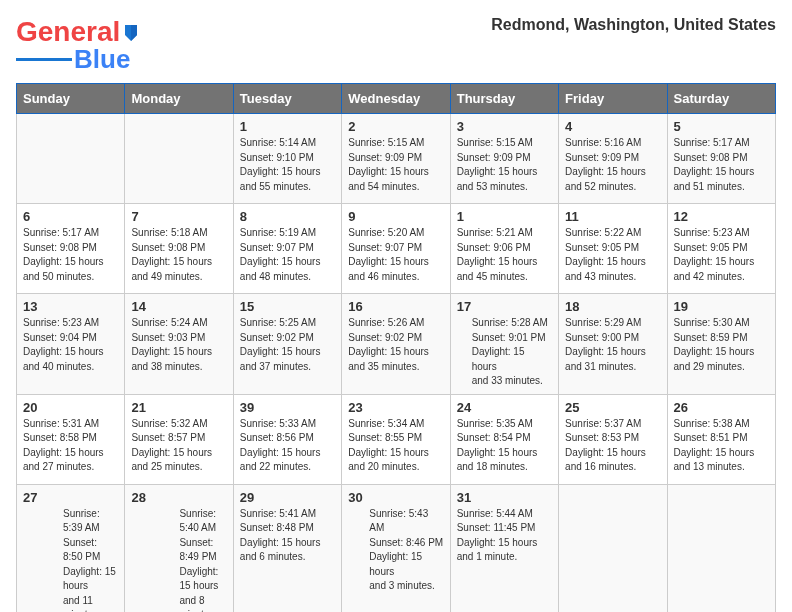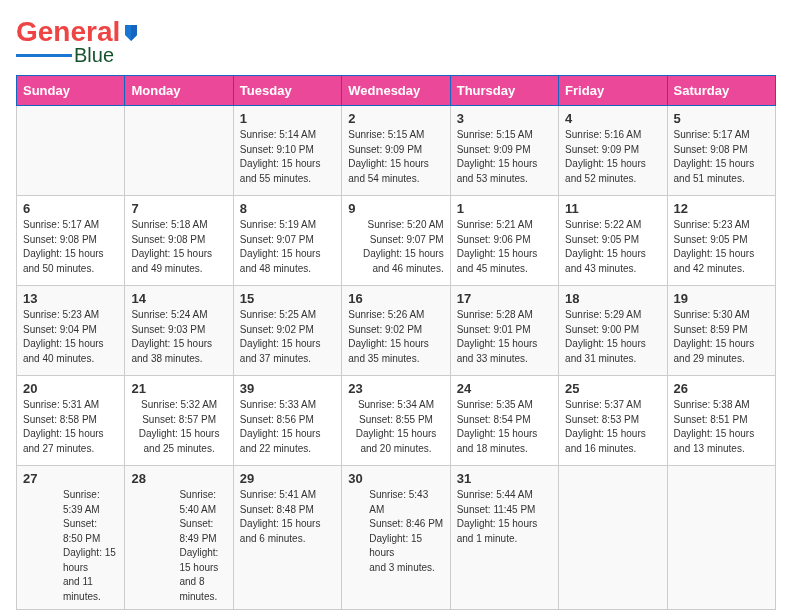--- a/index.html
+++ b/index.html
@@ -34,21 +34,21 @@
       font-size: 16px;
       font-weight: bold;
       color: #333;
     }
     table {
       width: 100%;
       border-collapse: collapse;
       table-layout: fixed;
     }
     thead tr {
-      background: #ec4899;
+      background: #737373;
       color: #fff;
     }
     thead th {
       padding: 7px 6px;
       font-size: 13px;
       font-weight: bold;
       text-align: left;
       border: 1px solid #1565C0;
     }
     tbody tr {
@@ -91,24 +91,25 @@
   <div class="logo">
     <div class="logo-top-row">
       <span class="logo-general" style="font-size:28px;font-weight:bold;color:#ef4444;">General</span>
       <svg width="18" height="22" viewBox="0 0 18 22" style="margin-left:2px;">
         <polygon points="3,4 15,4 15,14 9,20 3,14" fill="#1976D2"></polygon>
         <polygon points="9,4 15,4 15,14 9,20" fill="#1565C0"></polygon>
       </svg>
     </div>
     <div style="display:flex;align-items:center;margin-top:-4px;">
       <div style="width:56px;height:3px;background:#1976D2;margin-right:2px;"></div>
-      <span style="font-size:20px;font-weight:normal;color:#14532d;">Blue</span>
+      <span style="font-size:26px;font-weight:bold;color:#3b82f6;">Blue</span>
     </div>
   </div>
   <div class="title-area">
+    <div class="subtitle">Redmond, Washington, United States</div>
   </div>
 </div>
 
 <table>
   <thead>
     <tr>
     <th>Sunday</th>
         <th>Monday</th>
         <th>Tuesday</th>
         <th>Wednesday</th>
@@ -174,21 +175,21 @@
         </td>
         <td>
           <span class="day-num">8</span>
           <div class="day-info" style="white-space: pre-line;">Sunrise: 5:19 AM
 Sunset: 9:07 PM
 Daylight: 15 hours
 and 48 minutes.</div>
         </td>
         <td>
           <span class="day-num">9</span>
-          <div class="day-info" style="white-space: pre-line; text-align: right;">Sunrise: 5:20 AM
+          <div class="day-info" style="white-space: pre-line;">Sunrise: 5:20 AM
 Sunset: 9:07 PM
 Daylight: 15 hours
 and 46 minutes.</div>
         </td>
         <td>
           <span class="day-num">1</span>
           <div class="day-info" style="white-space: pre-line;">Sunrise: 5:21 AM
 Sunset: 9:06 PM
 Daylight: 15 hours
 and 45 minutes.</div>
@@ -232,21 +233,21 @@
         </td>
         <td>
           <span class="day-num">16</span>
           <div class="day-info" style="white-space: pre-line;">Sunrise: 5:26 AM
 Sunset: 9:02 PM
 Daylight: 15 hours
 and 35 minutes.</div>
         </td>
         <td>
           <span class="day-num">17</span>
-          <div class="day-info" style="white-space: pre-line;">Sunrise: 5:28 AM
+          <div class="day-info" style="white-space: pre-line; margin-left: 15px;">Sunrise: 5:28 AM
 Sunset: 9:01 PM
 Daylight: 15 hours
 and 33 minutes.</div>
         </td>
         <td>
           <span class="day-num">18</span>
           <div class="day-info" style="white-space: pre-line;">Sunrise: 5:29 AM
 Sunset: 9:00 PM
 Daylight: 15 hours
 and 31 minutes.</div>
@@ -262,35 +263,35 @@
       <tr>
         <td>
           <span class="day-num">20</span>
           <div class="day-info" style="white-space: pre-line;">Sunrise: 5:31 AM
 Sunset: 8:58 PM
 Daylight: 15 hours
 and 27 minutes.</div>
         </td>
         <td>
           <span class="day-num">21</span>
-          <div class="day-info" style="white-space: pre-line; text-align: center;">Sunrise: 5:32 AM
+          <div class="day-info" style="white-space: pre-line;">Sunrise: 5:32 AM
 Sunset: 8:57 PM
 Daylight: 15 hours
 and 25 minutes.</div>
         </td>
         <td>
           <span class="day-num">39</span>
           <div class="day-info" style="white-space: pre-line;">Sunrise: 5:33 AM
 Sunset: 8:56 PM
 Daylight: 15 hours
 and 22 minutes.</div>
         </td>
         <td>
           <span class="day-num">23</span>
-          <div class="day-info" style="white-space: pre-line; text-align: center;">Sunrise: 5:34 AM
+          <div class="day-info" style="white-space: pre-line;">Sunrise: 5:34 AM
 Sunset: 8:55 PM
 Daylight: 15 hours
 and 20 minutes.</div>
         </td>
         <td>
           <span class="day-num">24</span>
           <div class="day-info" style="white-space: pre-line;">Sunrise: 5:35 AM
 Sunset: 8:54 PM
 Daylight: 15 hours
 and 18 minutes.</div>

